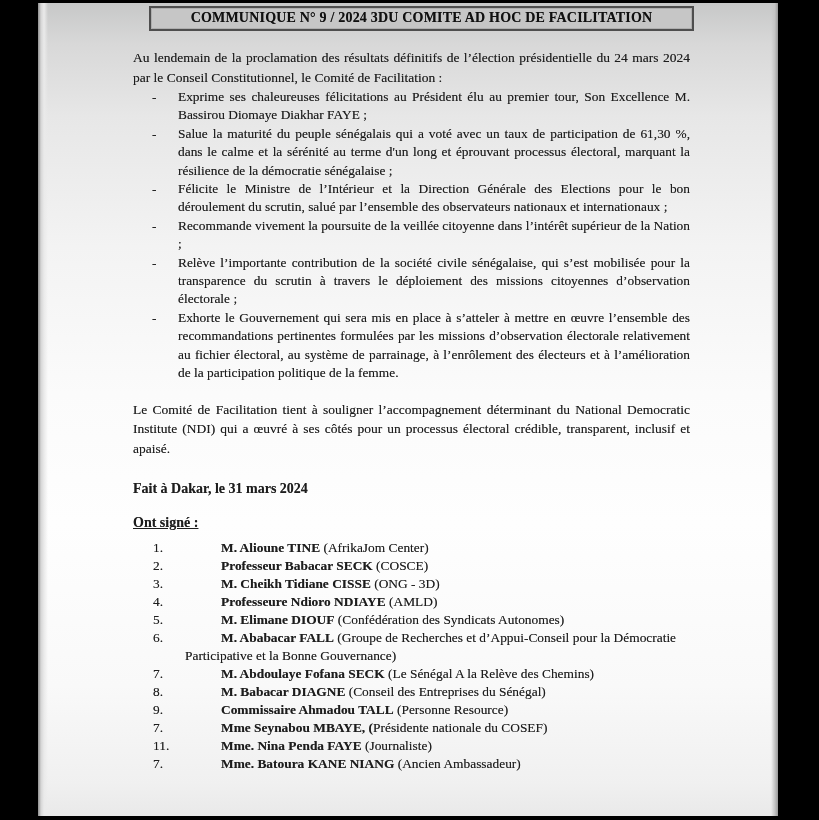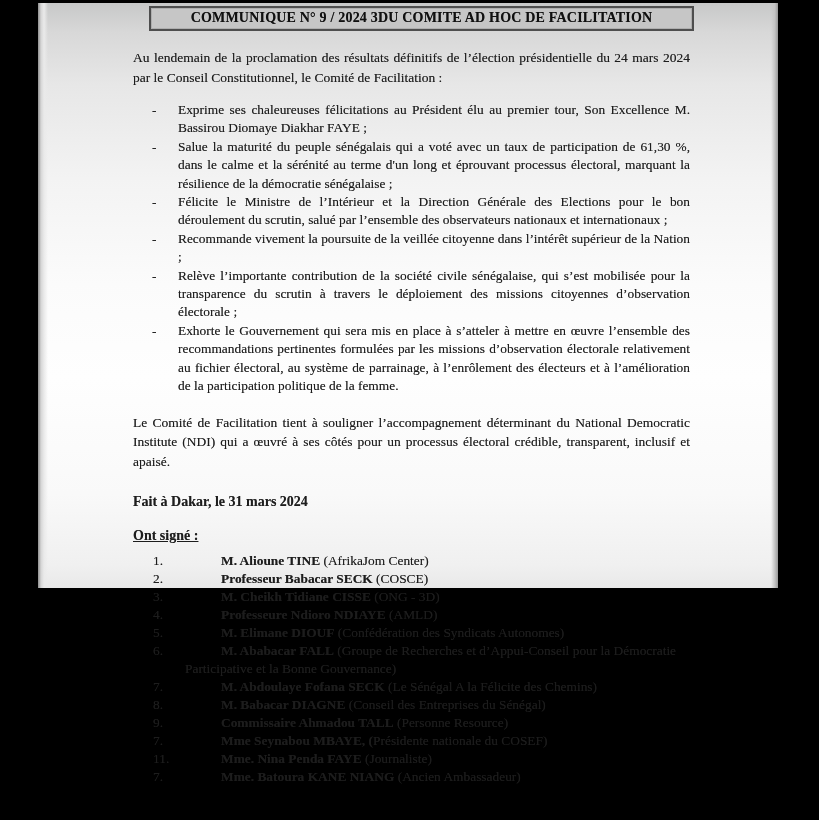--- a/index.html
+++ b/index.html
@@ -5,21 +5,21 @@
   * { margin:0; padding:0; box-sizing:border-box; }
   html,body { width:819px; height:820px; overflow:hidden; }
   body {
     background:#000;
     position:relative;
     font-family:"Liberation Serif", "DejaVu Serif", serif;
   }
   .scan-page {
     position:absolute;
     left:38px; top:3px;
-    width:740px; height:585px;
+    width:740px; height:813px;
     background:linear-gradient(180deg,
       #c7c8c8 0%, #d8d8d8 5%, #e7e7e7 14%, #f3f3f3 30%,
       #fbfbfb 48%, #fefefe 64%, #f9f9f9 84%, #f0f0f0 96%, #e9e9e9 100%);
   }
   .scan-page::before {           
     content:""; position:absolute; left:0; top:0; bottom:0; width:10px;
     background:linear-gradient(90deg,#8f8f8f 0px,#d6d6d6 3px,#eaeaea 6px,rgba(234,234,234,0) 10px);
   }
   .scan-page::after {            
     content:""; position:absolute; right:0; top:0; bottom:0; width:7px;
@@ -42,21 +42,20 @@
   .title-box .title-text {
     font-weight:bold; font-size:14px; letter-spacing:0.2px; color:#101010;
   }
   .intro {
     margin-top:17px;
     line-height:20px;
     text-align:justify;
   }
   ul.bullets {
     list-style:none;
-    margin-top:13px;
     padding-left:45px;
   }
   ul.bullets li {
     position:relative;
     text-align:justify;
     line-height:18.4px;
     font-size:13.4px;
   }
   ul.bullets li::before {
     content:"-";
@@ -145,21 +144,21 @@
       <li>
         <span class="num">5.</span>
         <span class="sig-text"><b class="sig-name">M. Elimane DIOUF</b><span class="sig-org"> (Confédération des Syndicats Autonomes)</span></span>
       </li>
       <li>
         <span class="num">6.</span>
         <span class="sig-text"><b class="sig-name">M. Ababacar FALL</b><span class="sig-org"> (Groupe de Recherches et d’Appui-Conseil pour la Démocratie Participative et la Bonne Gouvernance)</span></span>
       </li>
       <li>
         <span class="num">7.</span>
-        <span class="sig-text"><b class="sig-name">M. Abdoulaye Fofana SECK</b><span class="sig-org"> (Le Sénégal A la Félicite des Chemins)</span></span>
+        <span class="sig-text"><b class="sig-name">M. Abdoulaye Fofana SECK</b><span class="sig-org"> (Le Sénégal A la Relève des Chemins)</span></span>
       </li>
       <li>
         <span class="num">8.</span>
         <span class="sig-text"><b class="sig-name">M. Babacar DIAGNE</b><span class="sig-org"> (Conseil des Entreprises du Sénégal)</span></span>
       </li>
       <li>
         <span class="num">9.</span>
         <span class="sig-text"><b class="sig-name">Commissaire Ahmadou TALL</b><span class="sig-org"> (Personne Resource)</span></span>
       </li>
       <li>

